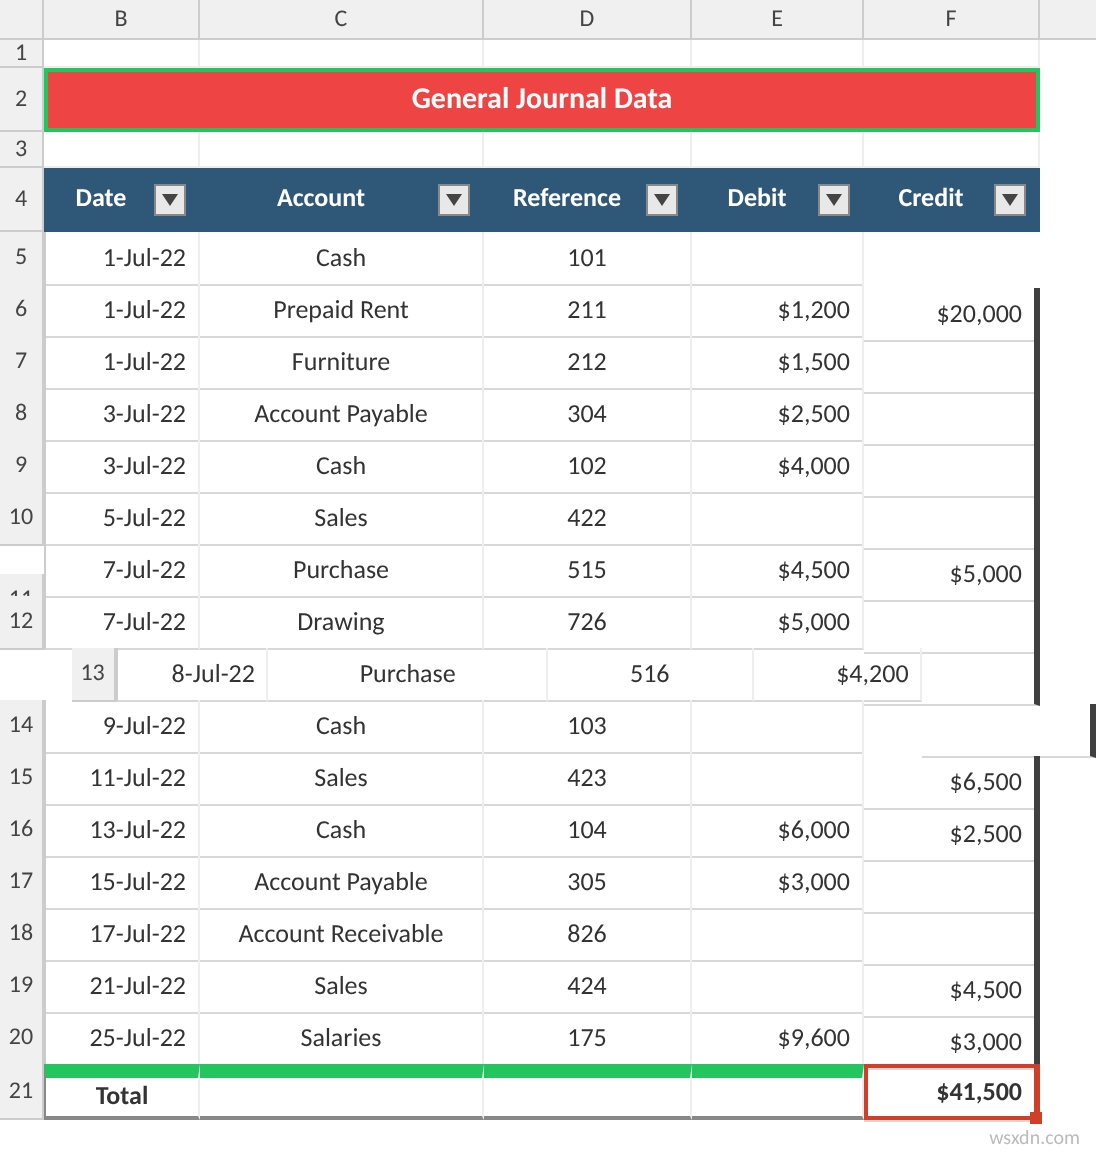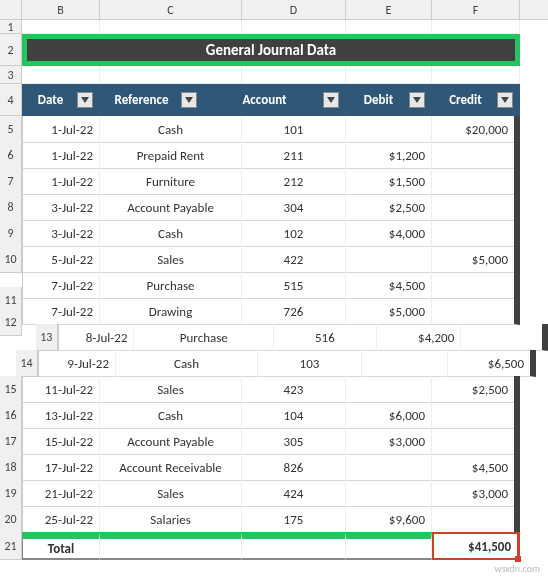--- a/index.html
+++ b/index.html
@@ -11,36 +11,36 @@
     .grid-row { display: flex; height: 26px; }
     .grid-row.short { height: 14px; }
     .cell { border-right: 1px solid #eee; border-bottom: 1px solid #eee; display: flex; align-items: center; padding: 0 6px; }
     .colA { width: 22px; }
     .colB { width: 78px; }
     .colC { width: 142px; }
     .colD { width: 104px; }
     .colE { width: 86px; }
     .colF { width: 88px; }
 
-    .title-banner { background: #404040; color: #fff; font-weight: bold; font-size: 15px; display: flex; align-items: center; justify-content: center; border: 5px solid #22c55e; }
+    .title-banner { background: #ef4444; color: #fff; font-weight: bold; font-size: 15px; display: flex; align-items: center; justify-content: center; border: 2px solid #22c55e; }
     .title-row .row-header { height: 32px; }
     .title-row { height: 32px; }
 
     .table-header-row { height: 32px; }
     .th { background: #2f5777; color: #fff; font-weight: bold; display: flex; align-items: center; justify-content: space-between; padding: 0 6px; border-right: 1px solid #2f5777; border-bottom: 1px solid #2f5777; }
     .th .label { flex: 1; text-align: center; }
     .filter-btn { width: 16px; height: 16px; background: #e8e8e8; border: 1px solid #888; display: flex; align-items: center; justify-content: center; margin-left: 4px; cursor: pointer; }
     .filter-btn svg { width: 8px; height: 6px; }
 
     .data-row .cell { border-bottom: 1px solid #d8d8d8; font-size: 13px; height: 27px; }
     .data-row .cell.colB { justify-content: flex-end; border-left: 1px solid #ccc; }
     .data-row .cell.colC { justify-content: center; }
     .data-row .cell.colD { justify-content: center; }
     .data-row .cell.colE { justify-content: flex-end; }
-    .data-row .cell.colF { justify-content: flex-end; border-right: 6px solid #404040; }
+    .data-row .cell.colF { justify-content: flex-end; border-right: 3px solid #404040; margin-top: 28px; }
 
     .total-row .cell { font-weight: bold; border-top: 7px solid #22c55e; border-bottom: 2px solid #888; height: 28px; }
     .total-row .cell.colB { justify-content: center; border-left: 1px solid #888; }
     .total-row .cell.colF { justify-content: flex-end; border: 2px solid #d04028; border-right: 3px solid #d04028; position: relative; }
     .selected-handle { position: absolute; right: -4px; bottom: -4px; width: 6px; height: 6px; background: #d04028; }
 
     .watermark { position: absolute; right: 8px; bottom: 4px; font-size: 10px; color: #bbb; }
     .gap-row { height: 18px; }
   </style>
 </head>
@@ -83,30 +83,30 @@
   <div class="grid-row table-header-row">
     <div class="row-header" style="height:32px;">4</div>
     <div class="th colB">
       <span class="label">Date</span>
       <span class="filter-btn">
           <svg viewBox="0 0 8 6">
             <polygon points="0,0 8,0 4,6" fill="#444"></polygon>
           </svg>
         </span>
     </div>
+    <div class="th colC">
+      <span class="label">Account</span>
+      <span class="filter-btn">
+          <svg viewBox="0 0 8 6">
+            <polygon points="0,0 8,0 4,6" fill="#444"></polygon>
+          </svg>
+        </span>
+    </div>
     <div class="th colD">
       <span class="label">Reference</span>
-      <span class="filter-btn">
-          <svg viewBox="0 0 8 6">
-            <polygon points="0,0 8,0 4,6" fill="#444"></polygon>
-          </svg>
-        </span>
-    </div>
-    <div class="th colC">
-      <span class="label">Account</span>
       <span class="filter-btn">
           <svg viewBox="0 0 8 6">
             <polygon points="0,0 8,0 4,6" fill="#444"></polygon>
           </svg>
         </span>
     </div>
     <div class="th colE">
       <span class="label">Debit</span>
       <span class="filter-btn">
           <svg viewBox="0 0 8 6">
@@ -175,37 +175,37 @@
       </div>
       <div class="grid-row data-row">
         <div class="row-header" style="height:27px;margin-top:15px;">11</div>
         <div class="cell colB">7-Jul-22</div>
         <div class="cell colC">Purchase</div>
         <div class="cell colD">515</div>
         <div class="cell colE">$4,500</div>
         <div class="cell colF"></div>
       </div>
       <div class="grid-row data-row">
-        <div class="row-header" style="height:27px;margin-top:11px;">12</div>
+        <div class="row-header" style="height:27px;">12</div>
         <div class="cell colB">7-Jul-22</div>
         <div class="cell colC">Drawing</div>
         <div class="cell colD">726</div>
         <div class="cell colE">$5,000</div>
         <div class="cell colF"></div>
       </div>
       <div class="grid-row data-row">
         <div class="row-header" style="height:27px;margin-left:36px;">13</div>
         <div class="cell colB">8-Jul-22</div>
         <div class="cell colC">Purchase</div>
         <div class="cell colD">516</div>
         <div class="cell colE">$4,200</div>
         <div class="cell colF"></div>
       </div>
       <div class="grid-row data-row">
-        <div class="row-header" style="height:27px;margin-left:16px;">14</div>
+        <div class="row-header" style="height:27px;">14</div>
         <div class="cell colB">9-Jul-22</div>
         <div class="cell colC">Cash</div>
         <div class="cell colD">103</div>
         <div class="cell colE"></div>
         <div class="cell colF">$6,500</div>
       </div>
       <div class="grid-row data-row">
         <div class="row-header" style="height:27px;">15</div>
         <div class="cell colB">11-Jul-22</div>
         <div class="cell colC">Sales</div>

